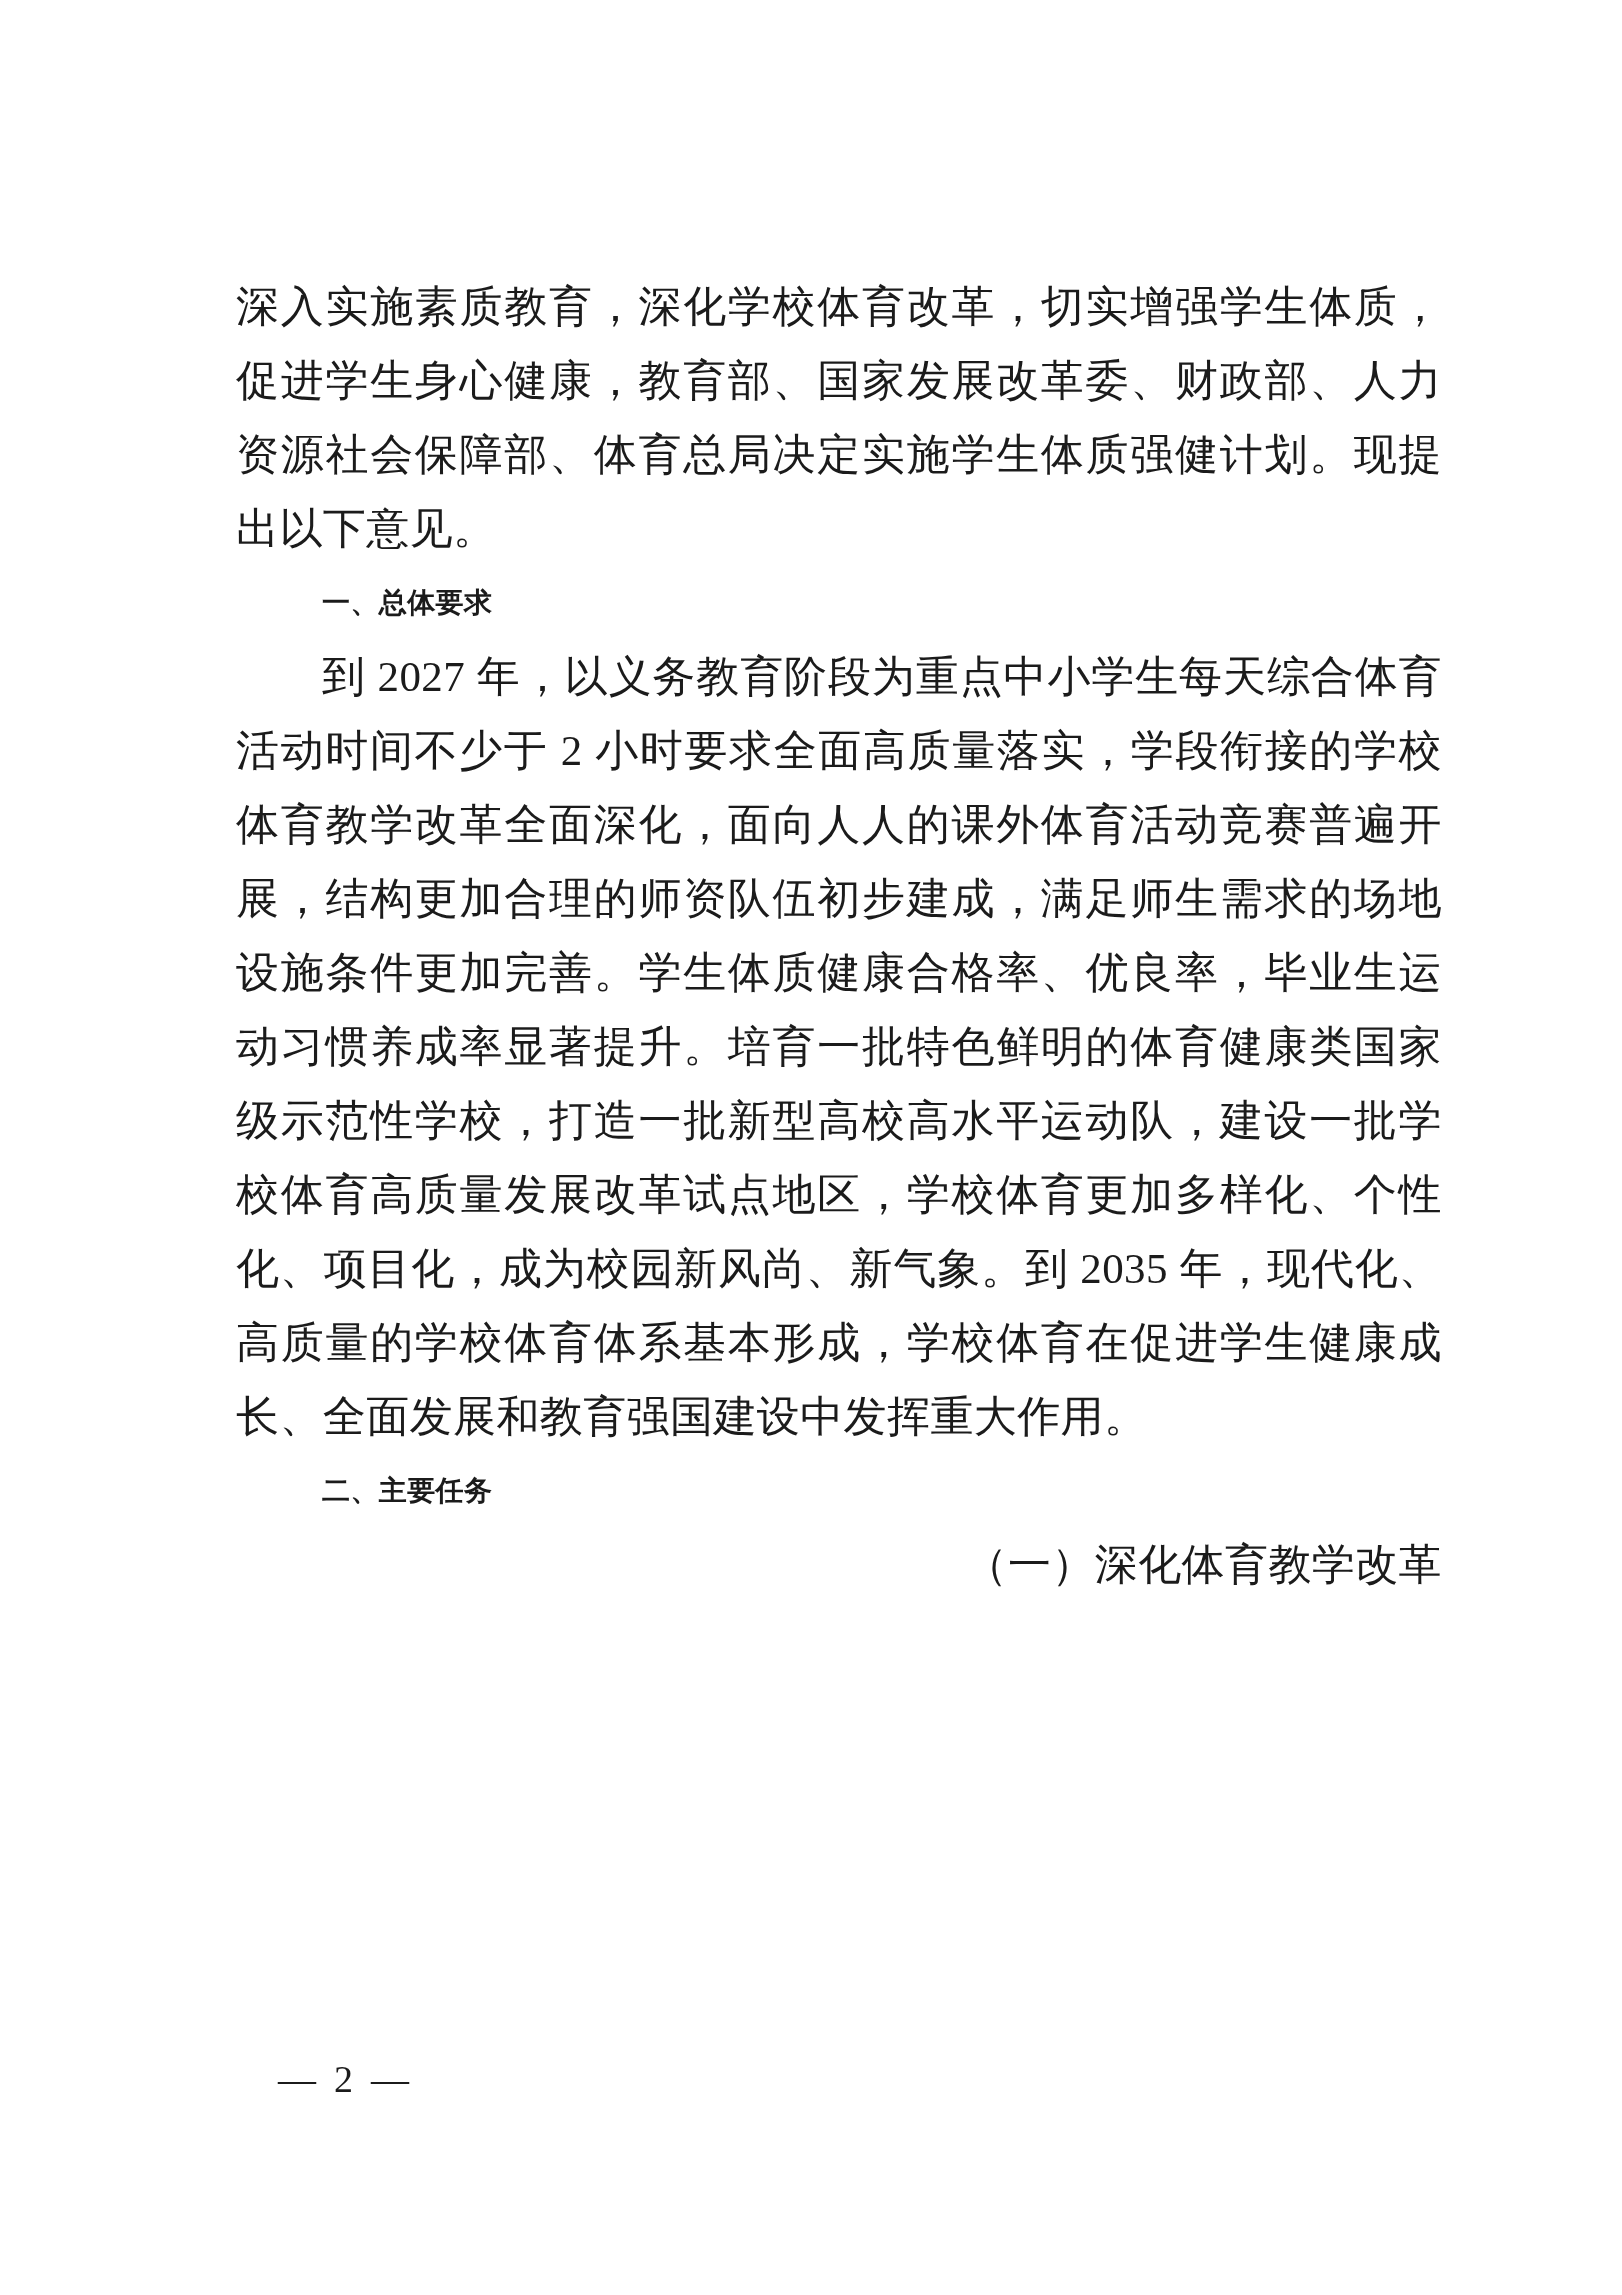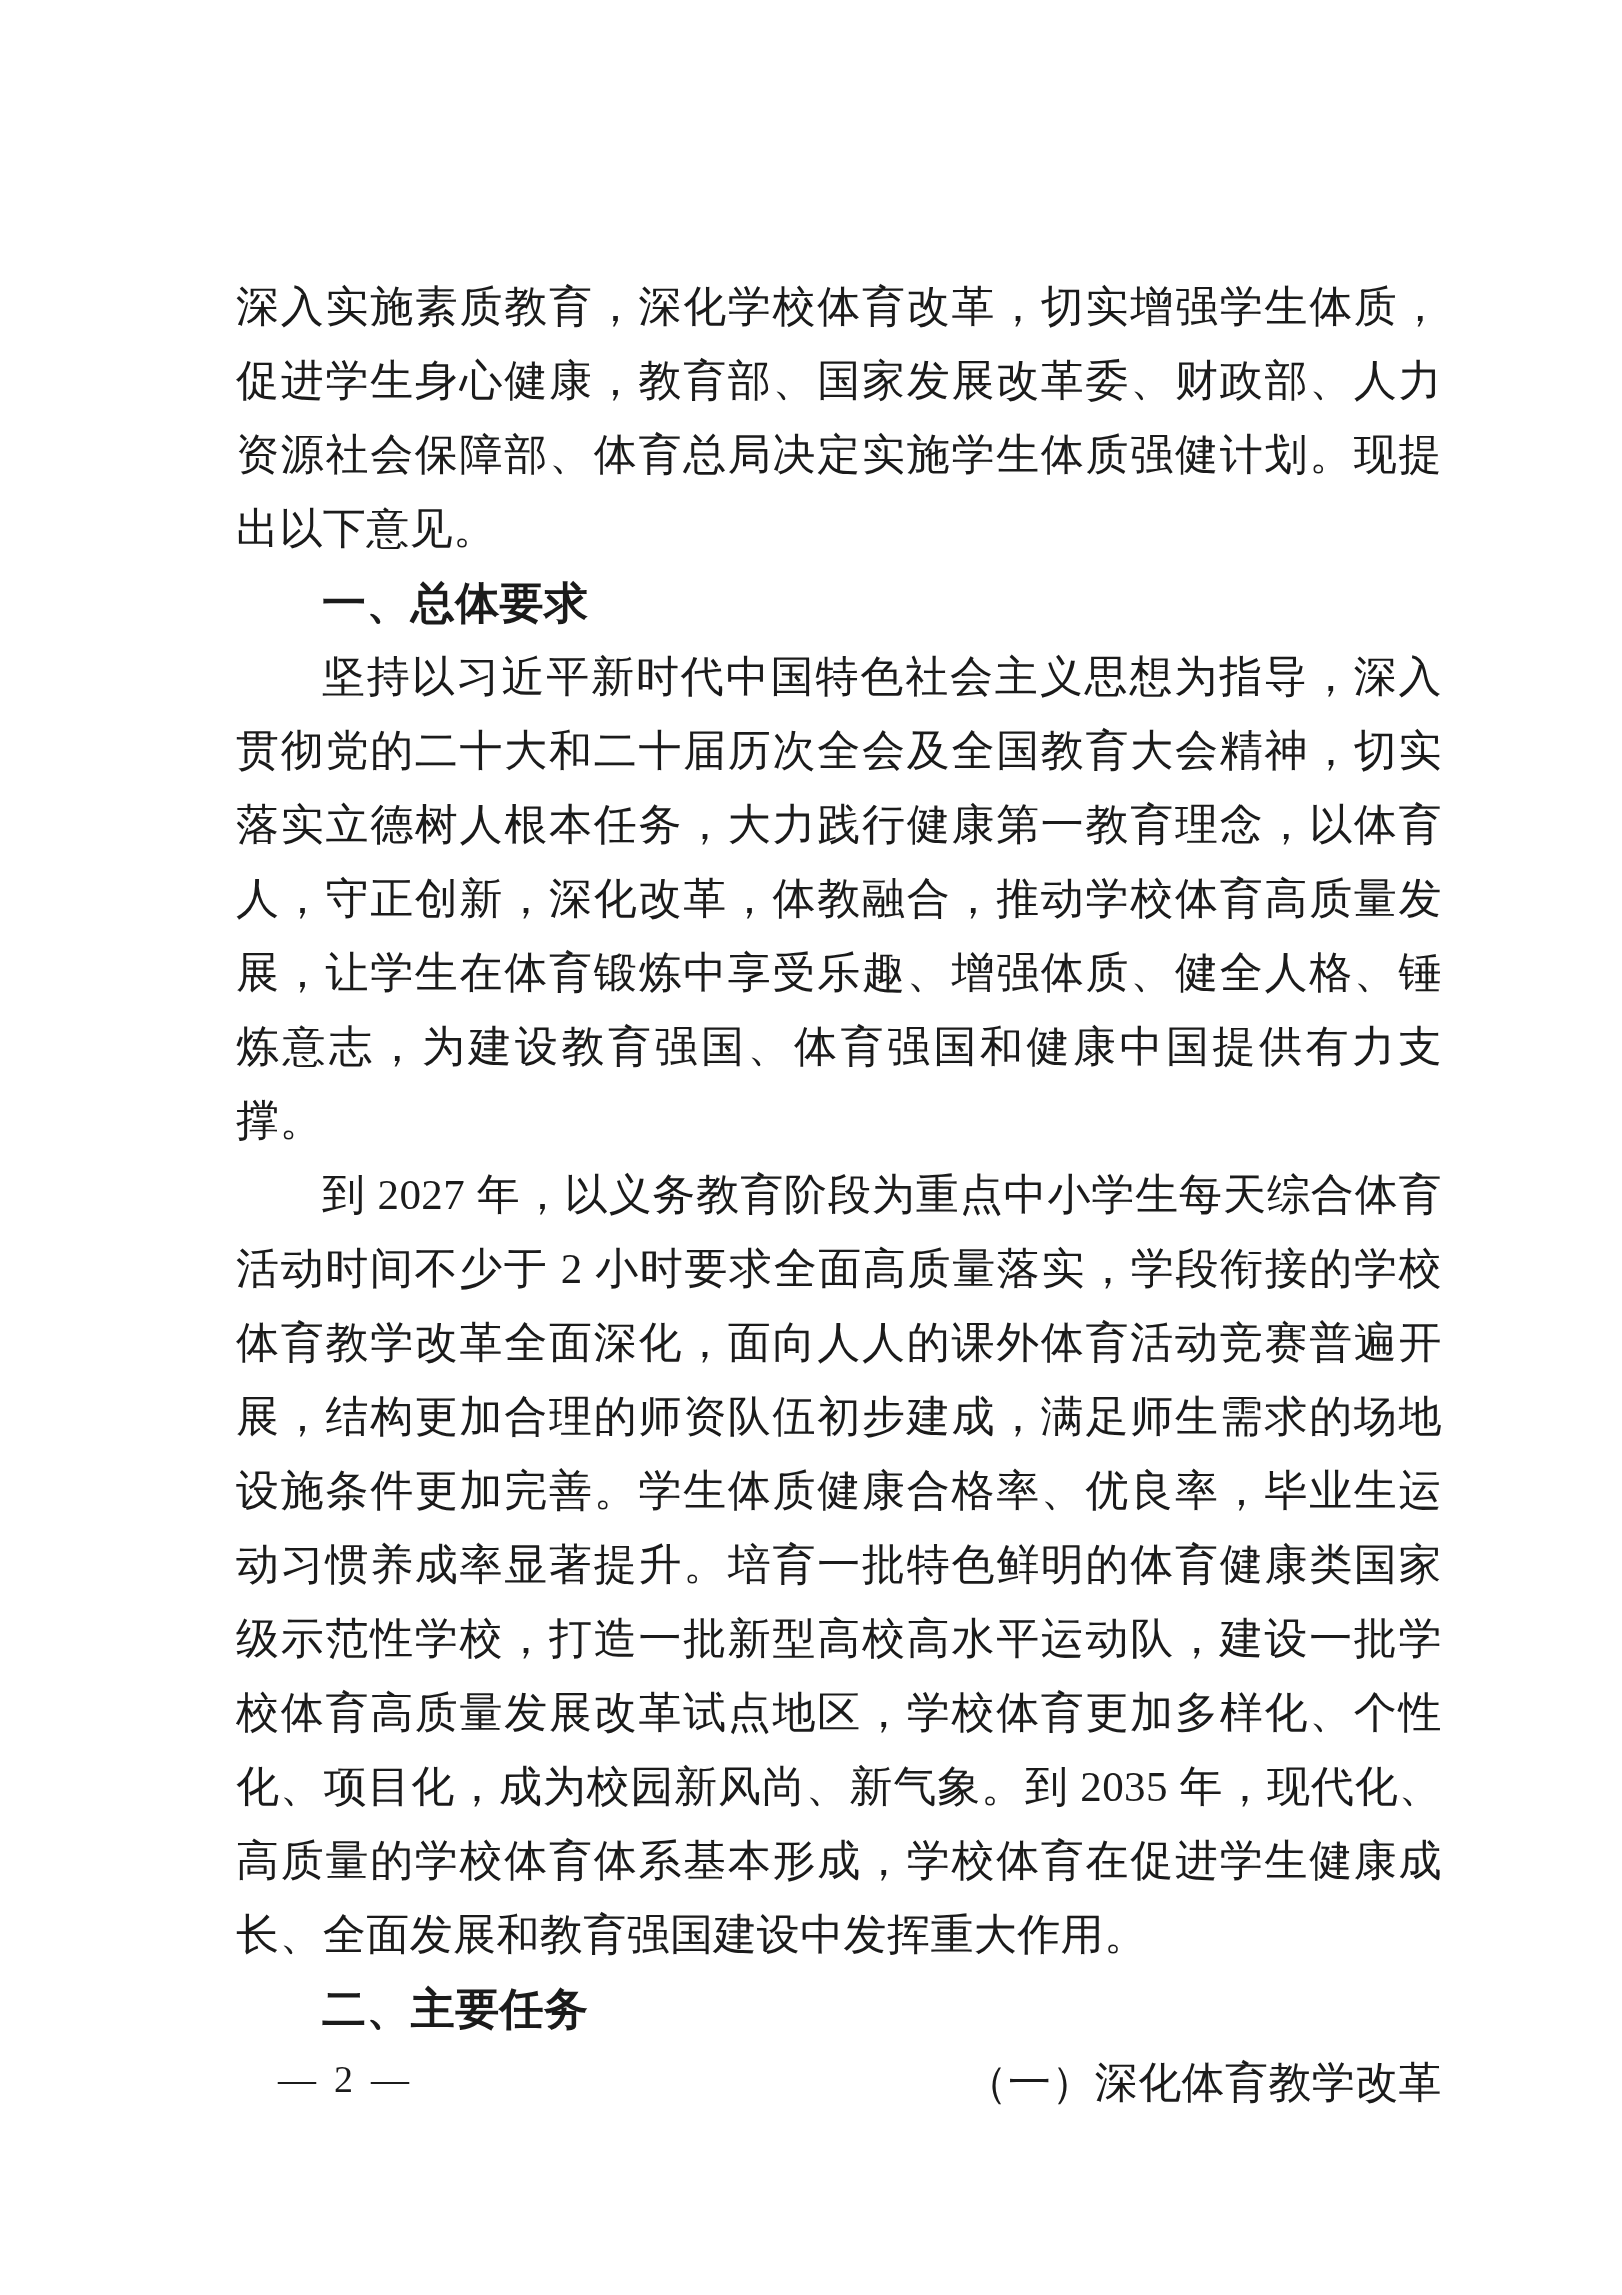--- a/index.html
+++ b/index.html
@@ -39,21 +39,21 @@
   }
   .indent {
     text-indent: 86px;
   }
   .no-indent {
     text-indent: 0;
   }
   .heading {
     font-family: "Liberation Sans", "DejaVu Sans", sans-serif;
     font-weight: bold;
-    font-size: 44px;
+    font-size: 28px;
     text-indent: 86px;
     text-align: left;
   }
   .subheading {
     font-family: "Liberation Serif", "DejaVu Serif", serif;
     font-weight: normal;
     font-size: 43px;
     text-indent: 86px;
     text-align: right;
   }
@@ -75,21 +75,20 @@
     margin: 0 18px;
   }
 </style>
 </head>
 <body>
 
 <div class="page">
   <main class="content">
     <p class="para no-indent">深入实施素质教育，深化学校体育改革，切实增强学生体质，促进学生身心健康，教育部、国家发展改革委、财政部、人力资源社会保障部、体育总局决定实施学生体质强健计划。现提出以下意见。</p>
     <h2 class="heading">一、总体要求</h2>
-    <p class="para indent">坚持以习近平新时代中国特色社会主义思想为指导，深入贯彻党的二十大和二十届历次全会及全国教育大会精神，切实落实立德树人根本任务，大力践行健康第一教育理念，以体育人，守正创新，深化改革，体教融合，推动学校体育高质量发展，让学生在体育锻炼中享受乐趣、增强体质、健全人格、锤炼意志，为建设教育强国、体育强国和健康中国提供有力支撑。</p>
     <p class="para indent">到 2027 年，以义务教育阶段为重点中小学生每天综合体育活动时间不少于 2 小时要求全面高质量落实，学段衔接的学校体育教学改革全面深化，面向人人的课外体育活动竞赛普遍开展，结构更加合理的师资队伍初步建成，满足师生需求的场地设施条件更加完善。学生体质健康合格率、优良率，毕业生运动习惯养成率显著提升。培育一批特色鲜明的体育健康类国家级示范性学校，打造一批新型高校高水平运动队，建设一批学校体育高质量发展改革试点地区，学校体育更加多样化、个性化、项目化，成为校园新风尚、新气象。到 2035 年，现代化、高质量的学校体育体系基本形成，学校体育在促进学生健康成长、全面发展和教育强国建设中发挥重大作用。</p>
     <h2 class="heading">二、主要任务</h2>
     <h3 class="subheading">（一）深化体育教学改革</h3>
   </main>
 
   <footer class="footer">
     <span class="dash">—</span><span class="num">2</span><span class="dash">—</span>
   </footer>
 </div>
 

